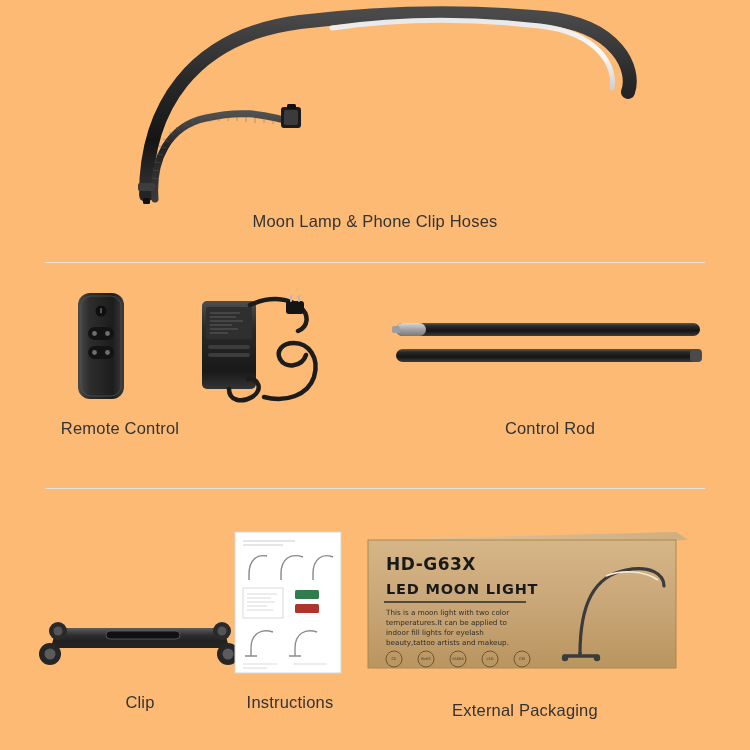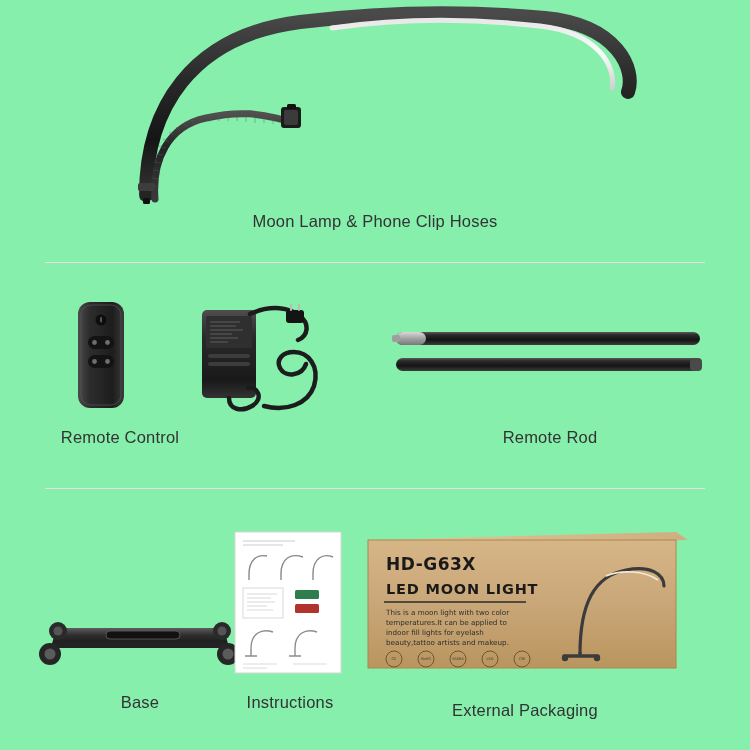--- a/index.html
+++ b/index.html
@@ -12,21 +12,21 @@
     height: 750px;
     font-family: "Liberation Sans", sans-serif;
     color: #2b2b2b;
     overflow: hidden;
     position: relative;
   }
   .page {
     position: relative;
     width: 750px;
     height: 750px;
-    background: #86efac;
+    background: #fdba74;
   }
 
   
   .section {
     position: relative;
     width: 100%;
   }
   .divider {
     position: absolute;
     left: 45px;
@@ -44,21 +44,21 @@
   }
 
   
   #section-hoses { position: absolute; top: 0; left: 0; width: 750px; height: 258px; }
   #hoses-art { position: absolute; top: 0; left: 0; width: 750px; height: 205px; }
   #caption-hoses { top: 212px; left: 0; width: 750px; }
 
   #divider-1 { top: 262px; }
 
   
-  #section-accessories { position: absolute; top: 272px; left: 0; width: 632px; height: 212px; text-decoration: underline; }
+  #section-accessories { position: absolute; top: 263px; left: 0; width: 632px; height: 212px; text-decoration: underline; }
   #remote-art  { position: absolute; left: 72px;  top: 28px;  width: 58px;  height: 110px; }
   #adapter-art { position: absolute; left: 190px; top: 22px;  width: 150px; height: 122px; }
   #rod-art     { position: absolute; left: 392px; top: 52px;  width: 312px; height: 62px;  }
 
   #caption-remote  { top: 156px; left: 20px;  width: 200px; }
   #caption-adapter { top: 156px; left: 185px; width: 160px; }
   #caption-rod     { top: 156px; left: 420px; width: 260px; }
 
   #divider-2 { top: 488px; }
 
@@ -256,21 +256,21 @@
 
       <rect x="4" y="8" width="304" height="13" rx="6.5" fill="url(#rodGrad)"></rect>
       <rect x="4" y="8" width="30" height="13" rx="6.5" fill="url(#ferruleGrad)"></rect>
       <rect x="0" y="11" width="8" height="7" rx="2" fill="#9e9e9e"></rect>
 
       <rect x="4" y="34" width="304" height="13" rx="6.5" fill="url(#rodGrad)"></rect>
       <rect x="298" y="34" width="12" height="13" rx="4" fill="#4a4a4a"></rect>
     </svg>
 
     <div class="caption" id="caption-remote">Remote Control</div>
-    <div class="caption" id="caption-rod">Remote Rod</div>
+    <div class="caption" id="caption-rod">Control Rod</div>
   </div>
 
   <div class="divider" id="divider-2"></div>
 
   <div class="section" id="section-parts">
 
     <svg id="base-art" viewBox="0 0 220 78">
       <defs>
         <linearGradient id="baseGrad" x1="0" y1="0" x2="0" y2="1">
           <stop offset="0%" stop-color="#5d5d5d"></stop>
@@ -391,18 +391,18 @@
       <g>
         <path d="M222 136 C222 86, 236 58, 268 52 C 292 47, 306 56, 306 68" fill="none" stroke="#3b3b3b" stroke-width="3.2" stroke-linecap="round"></path>
         <path d="M222 136 v-2" stroke="#3b3b3b" stroke-width="3.2"></path>
         <path d="M206 138 h34" stroke="#3b3b3b" stroke-width="3.4" stroke-linecap="round"></path>
         <circle cx="207" cy="140" r="3.2" fill="#3b3b3b"></circle>
         <circle cx="239" cy="140" r="3.2" fill="#3b3b3b"></circle>
         <path d="M248 58 C262 52, 286 52, 300 62" fill="none" stroke="#f2ead7" stroke-width="1.6"></path>
       </g>
     </svg>
 
-    <div class="caption" id="caption-base">Base</div>
+    <div class="caption" id="caption-base">Clip</div>
     <div class="caption" id="caption-instructions">Instructions</div>
     <div class="caption" id="caption-packaging">External Packaging</div>
   </div>
 
 </div>
 
 </body></html>

